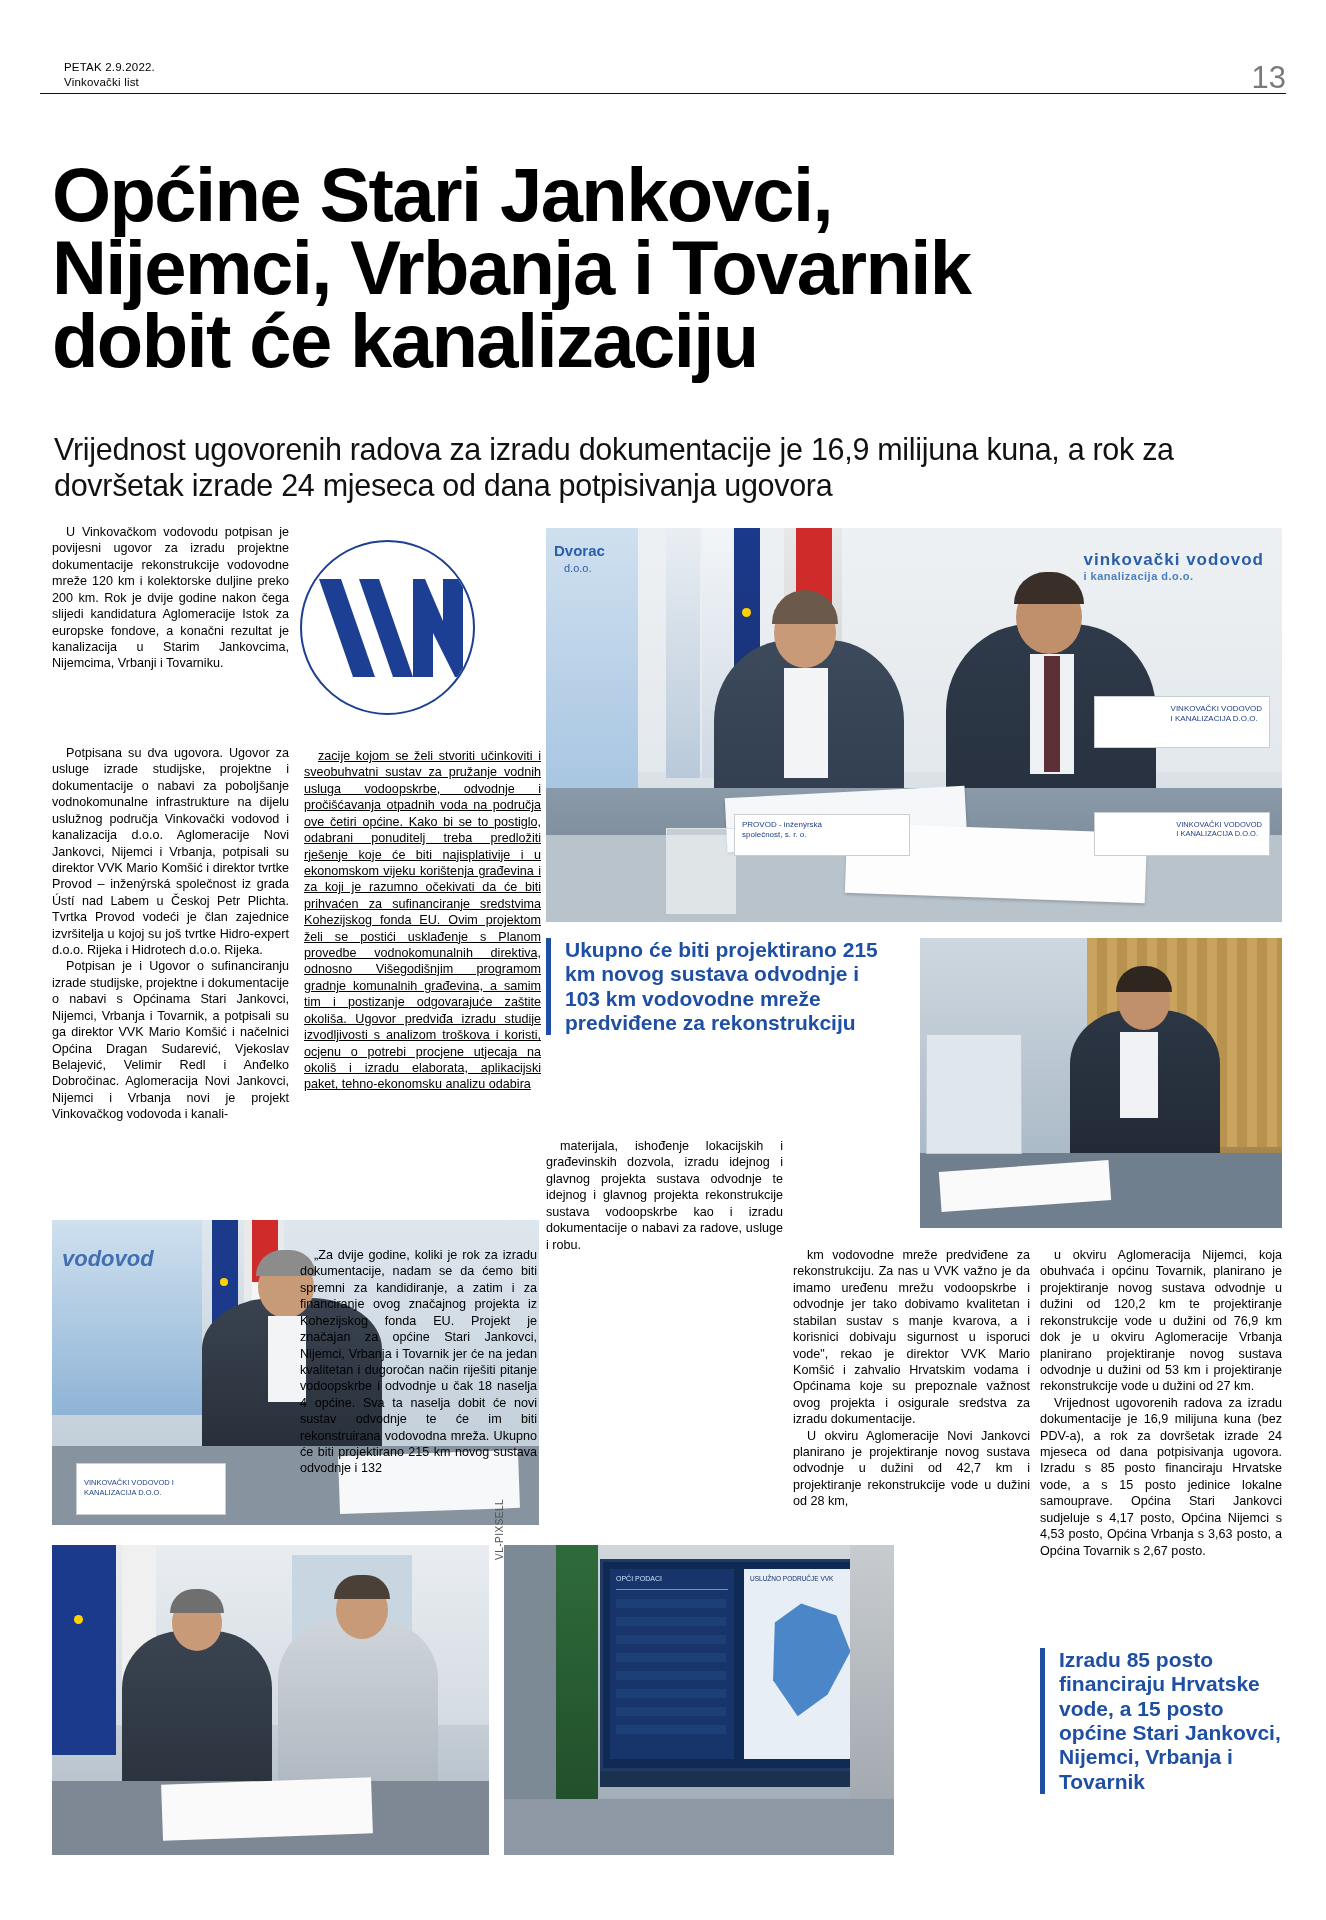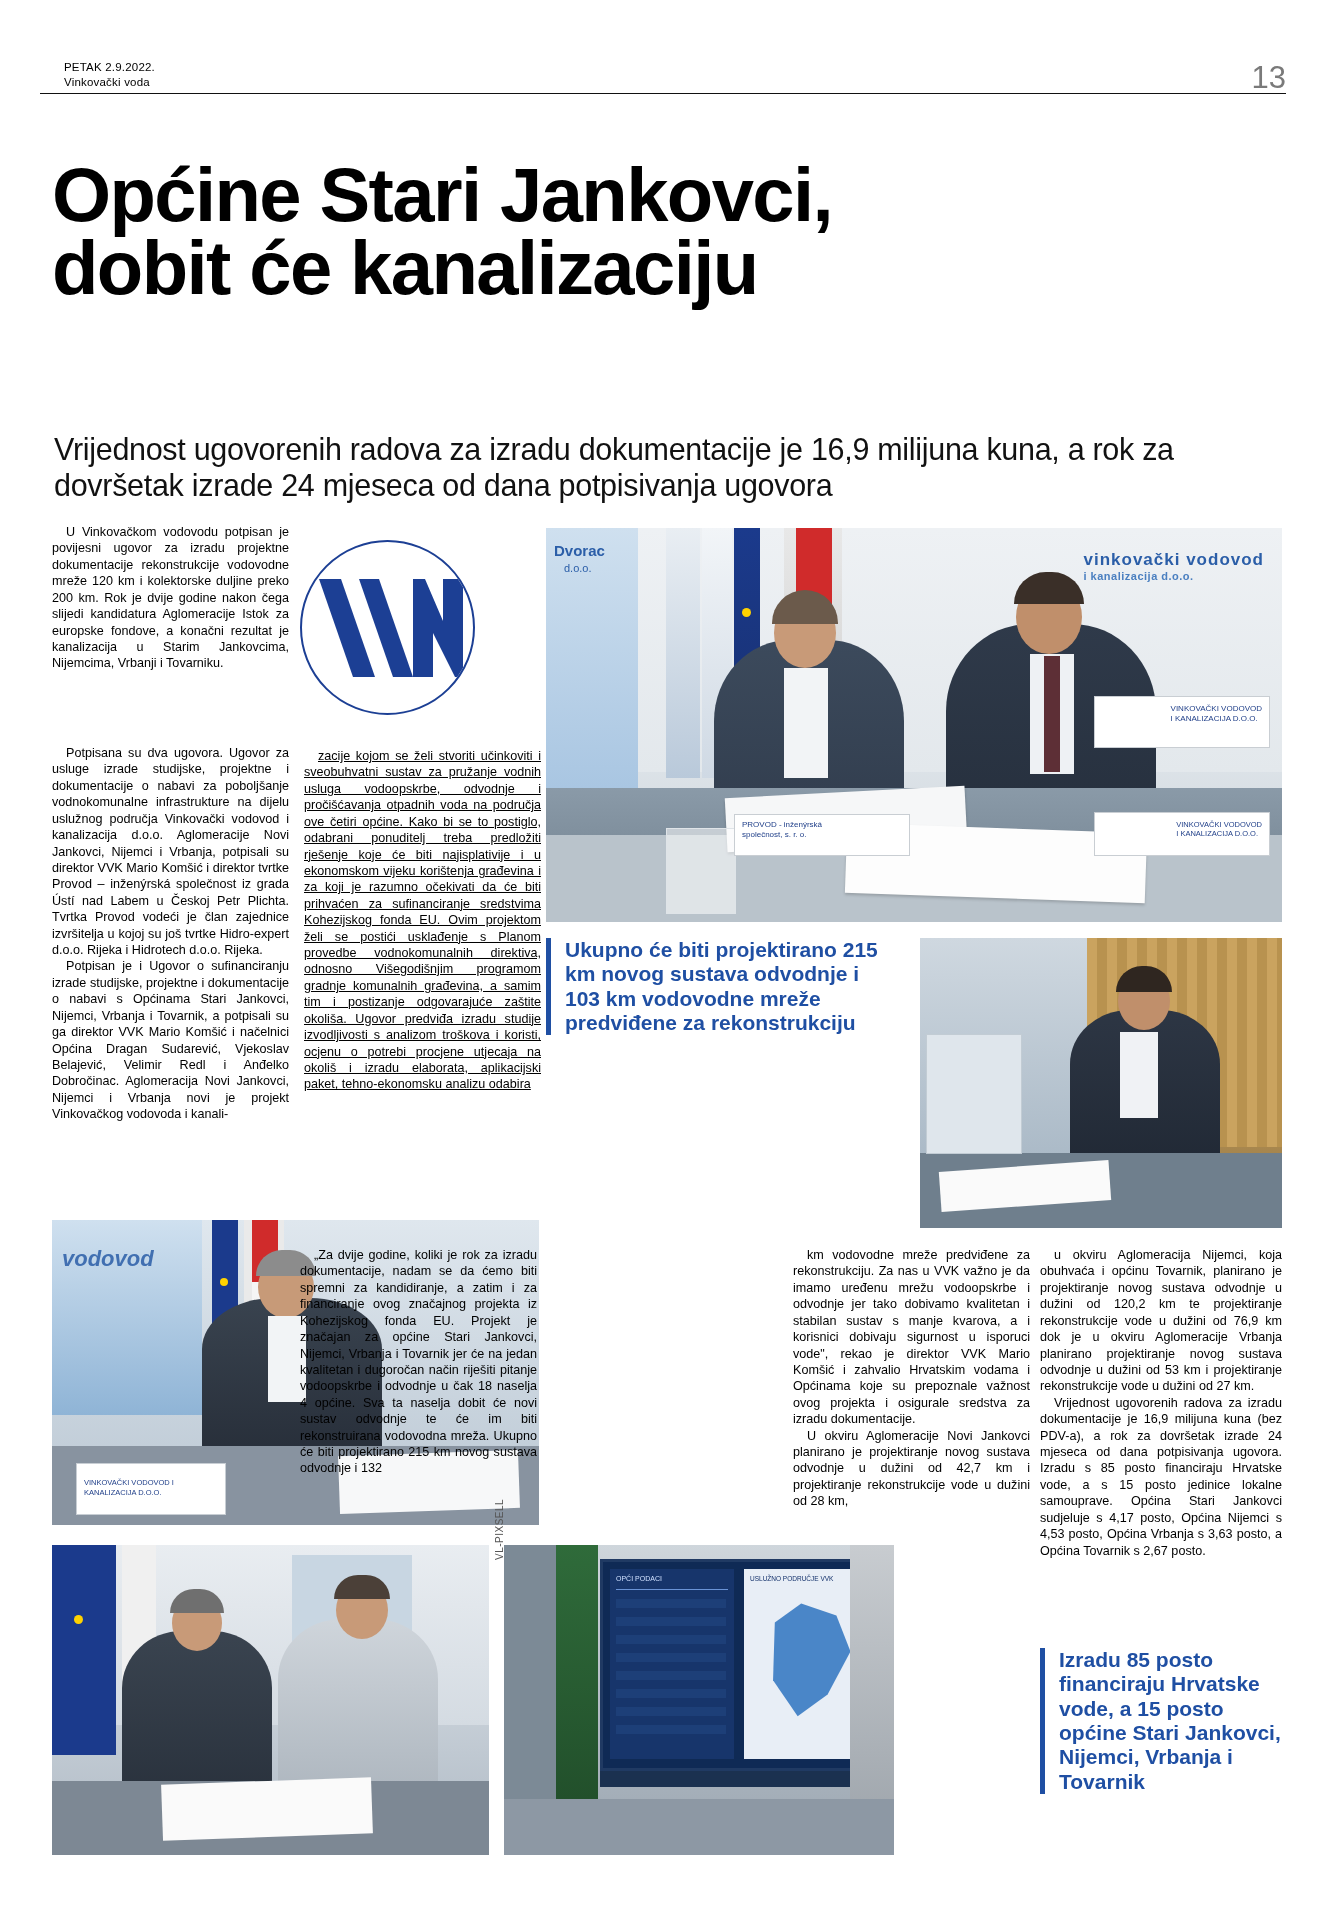--- a/index.html
+++ b/index.html
@@ -168,27 +168,28 @@
   .scene-room { position:absolute; inset:0; background:linear-gradient(180deg,#d9ae6b 0%,#c79a58 40%,#8d7646 100%); }
 </style>
 </head>
 <body>
 
 <div class="page">
 
   <div class="masthead">
     <div class="masthead-left">
       <span class="masthead-date">PETAK 2.9.2022.</span>
-      <span class="masthead-name">Vinkovački voda</span>
+      <span class="masthead-name">Vinkovački list</span>
     </div>
     <div class="page-number">13</div>
   </div>
 
   <h1 class="headline">
     <span>Općine Stari Jankovci,</span>
+    <span>Nijemci, Vrbanja i Tovarnik</span>
     <span>dobit će kanalizaciju</span>
   </h1>
 
   <div class="subhead">Vrijednost ugovorenih radova za izradu dokumentacije je 16,9 milijuna kuna, a rok za dovršetak izrade 24 mjeseca od dana potpisivanja ugovora</div>
 
   <div class="col" id="col1">
     <p class="first">U Vinkovačkom vodovodu potpisan je povijesni ugovor za izradu projektne dokumentacije rekonstrukcije vodovodne mreže 120 km i kolektorske duljine preko 200 km. Rok je dvije godine nakon čega slijedi kandidatura Aglomeracije Istok za europske fondove, a konačni rezultat je kanalizacija u Starim Jankovcima, Nijemcima, Vrbanji i Tovarniku.</p>
   </div>
 
   <div class="logo-wrap">
@@ -279,20 +280,23 @@
       <div class="person" style="left:150px;top:72px;width:150px;height:180px;background:linear-gradient(180deg,#2d3644,#1f2733);"></div>
       <div class="head" style="left:198px;top:34px;width:52px;height:58px;background:#c08f6b;"></div>
       <div style="position:absolute;left:196px;top:28px;width:56px;height:26px;background:#2f2620;border-radius:28px 28px 0 0;"></div>
       <div style="position:absolute;left:200px;top:94px;width:38px;height:86px;background:#f0f2f5;"></div>
       <div style="position:absolute;left:0;bottom:0;width:100%;height:26%;background:#6f7f8d;"></div>
       <div style="position:absolute;left:20px;bottom:22px;width:170px;height:40px;background:#fafafa;transform:rotate(-4deg);"></div>
       <div style="position:absolute;left:6px;top:96px;width:96px;height:120px;background:#dfe6ec;border:1px solid #c2ccd4;"></div>
     </div>
   </div>
 
+  <div class="col" id="col3">
+    <p>materijala, ishođenje lokacijskih i građevinskih dozvola, izradu idejnog i glavnog projekta sustava odvodnje te idejnog i glavnog projekta rekonstrukcije sustava vodoopskrbe kao i izradu dokumentacije o nabavi za radove, usluge i robu.</p>
+  </div>
 
   <div class="photo" id="photo-left">
     <div class="ph-inner">
       <div style="position:absolute;inset:0;background:linear-gradient(180deg,#dfe7ee,#b9c6d2);"></div>
       <div style="position:absolute;left:0;top:0;width:150px;height:64%;background:linear-gradient(180deg,#cfe0ef,#8fb4d6);"></div>
       <div style="position:absolute;left:10px;top:26px;color:#2b5ea8;font-size:22px;font-weight:700;opacity:.85;font-style:italic;">vodovod</div>
       <div style="position:absolute;left:160px;top:0;width:26px;height:190px;background:#1b3a8c;"></div>
       <div style="position:absolute;left:168px;top:58px;width:8px;height:8px;background:#ffd200;border-radius:50%;"></div>
       <div style="position:absolute;left:192px;top:0;width:40px;height:186px;background:#eaeaea;"></div>
       <div style="position:absolute;left:200px;top:0;width:26px;height:62px;background:#d02b2b;"></div>

